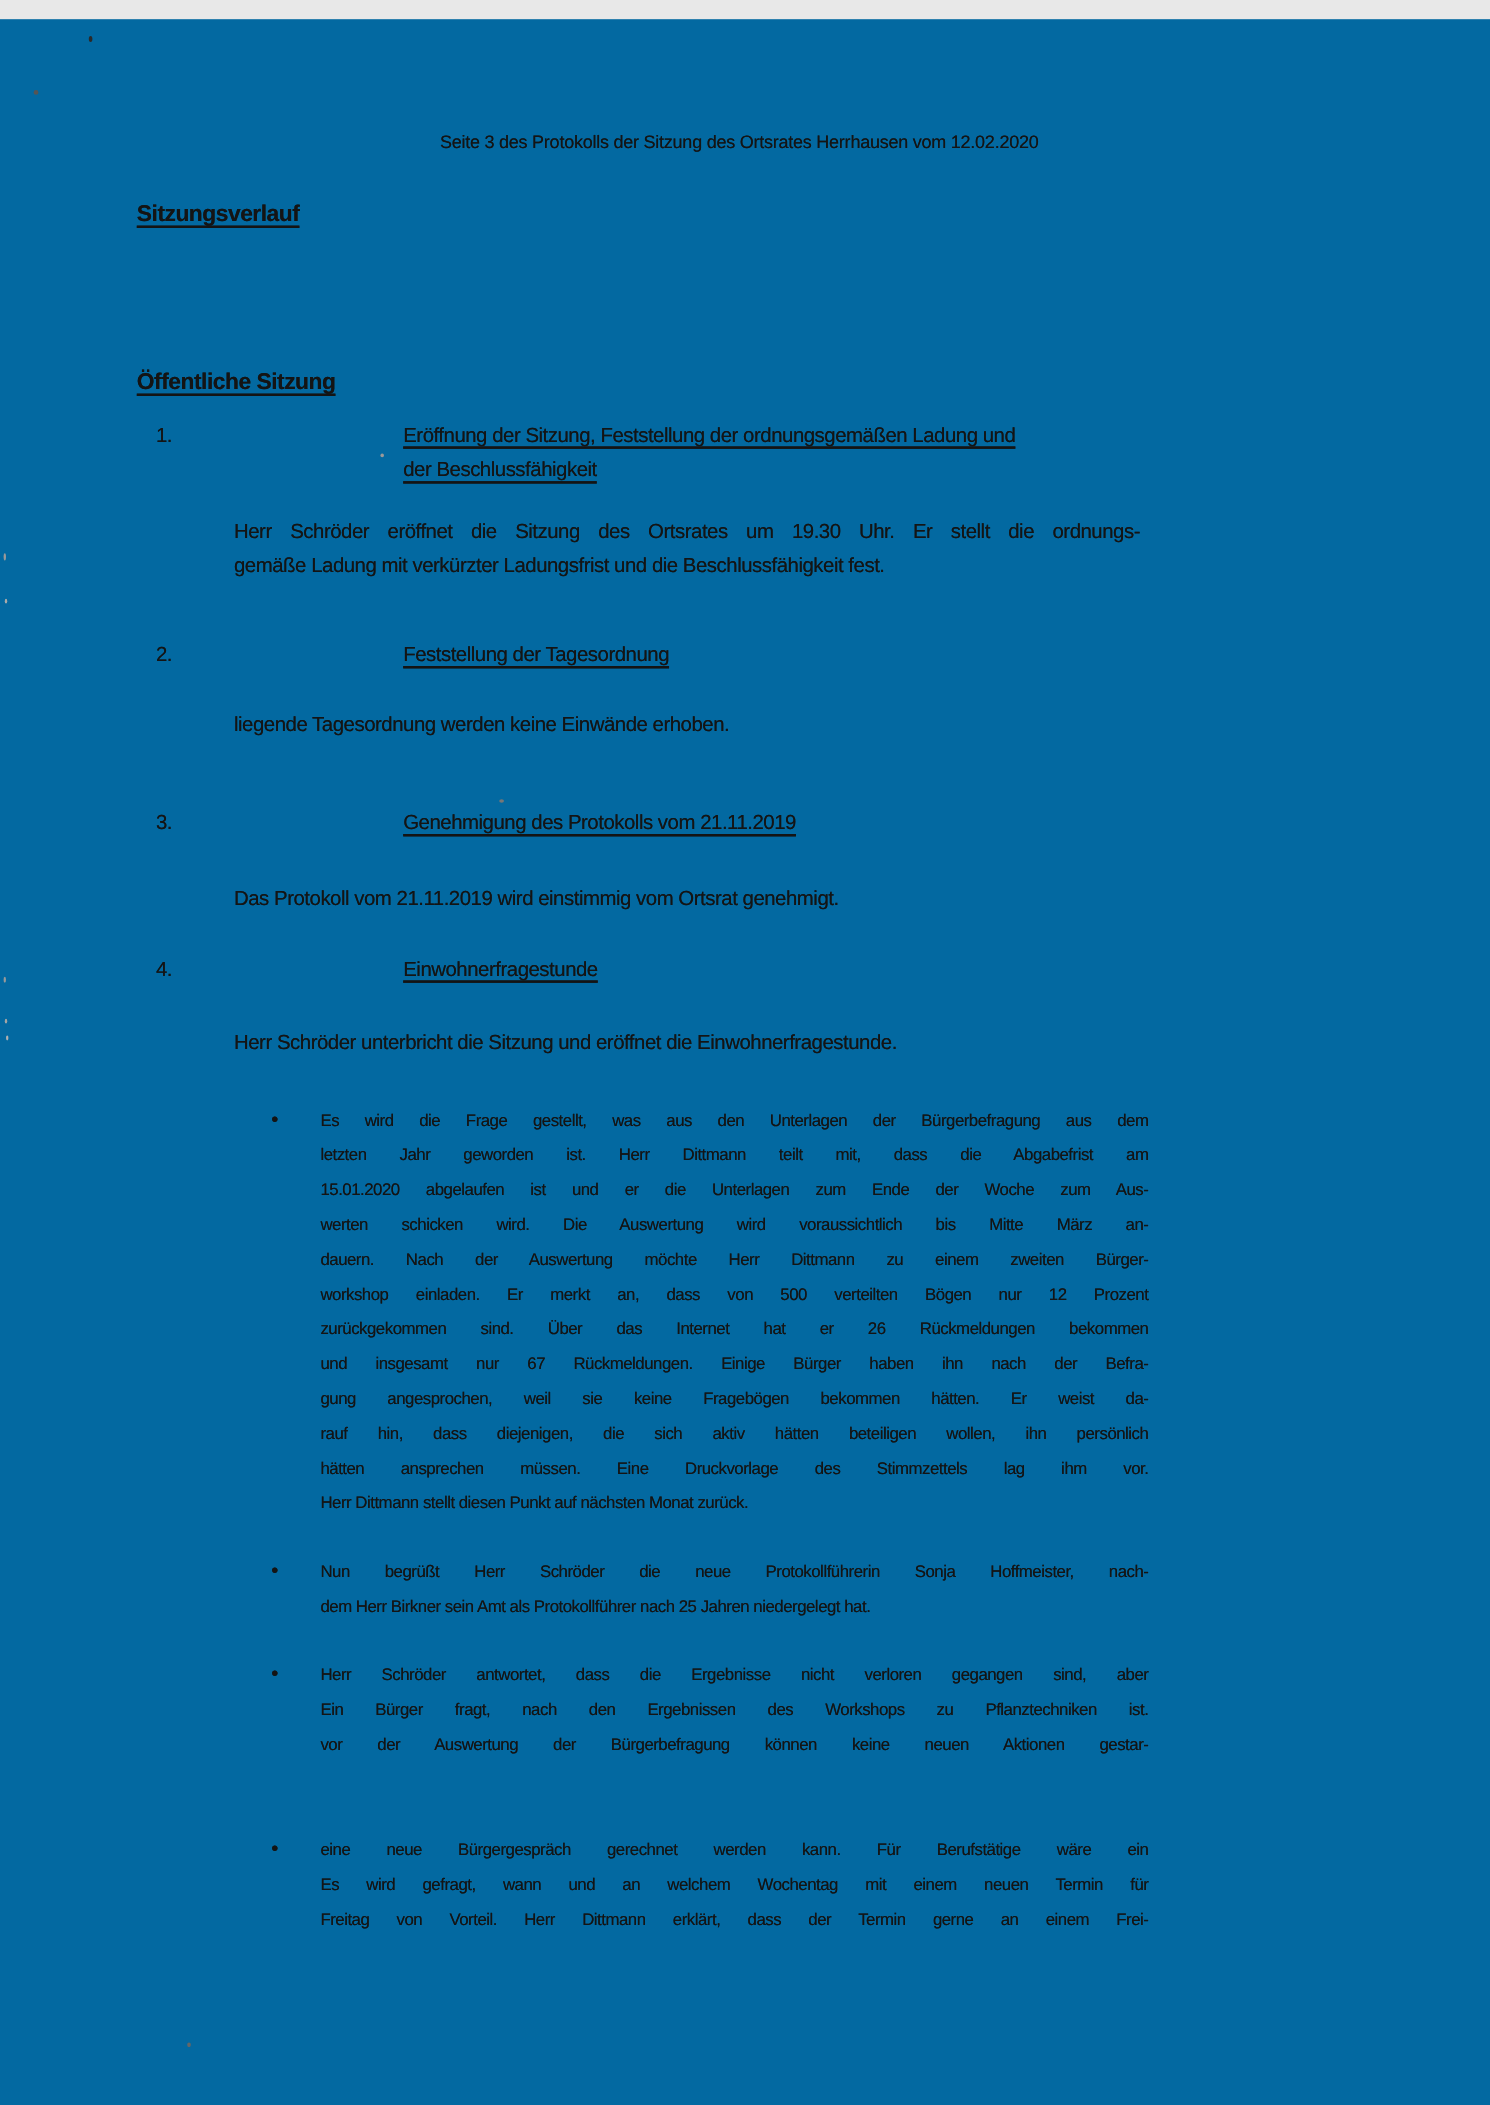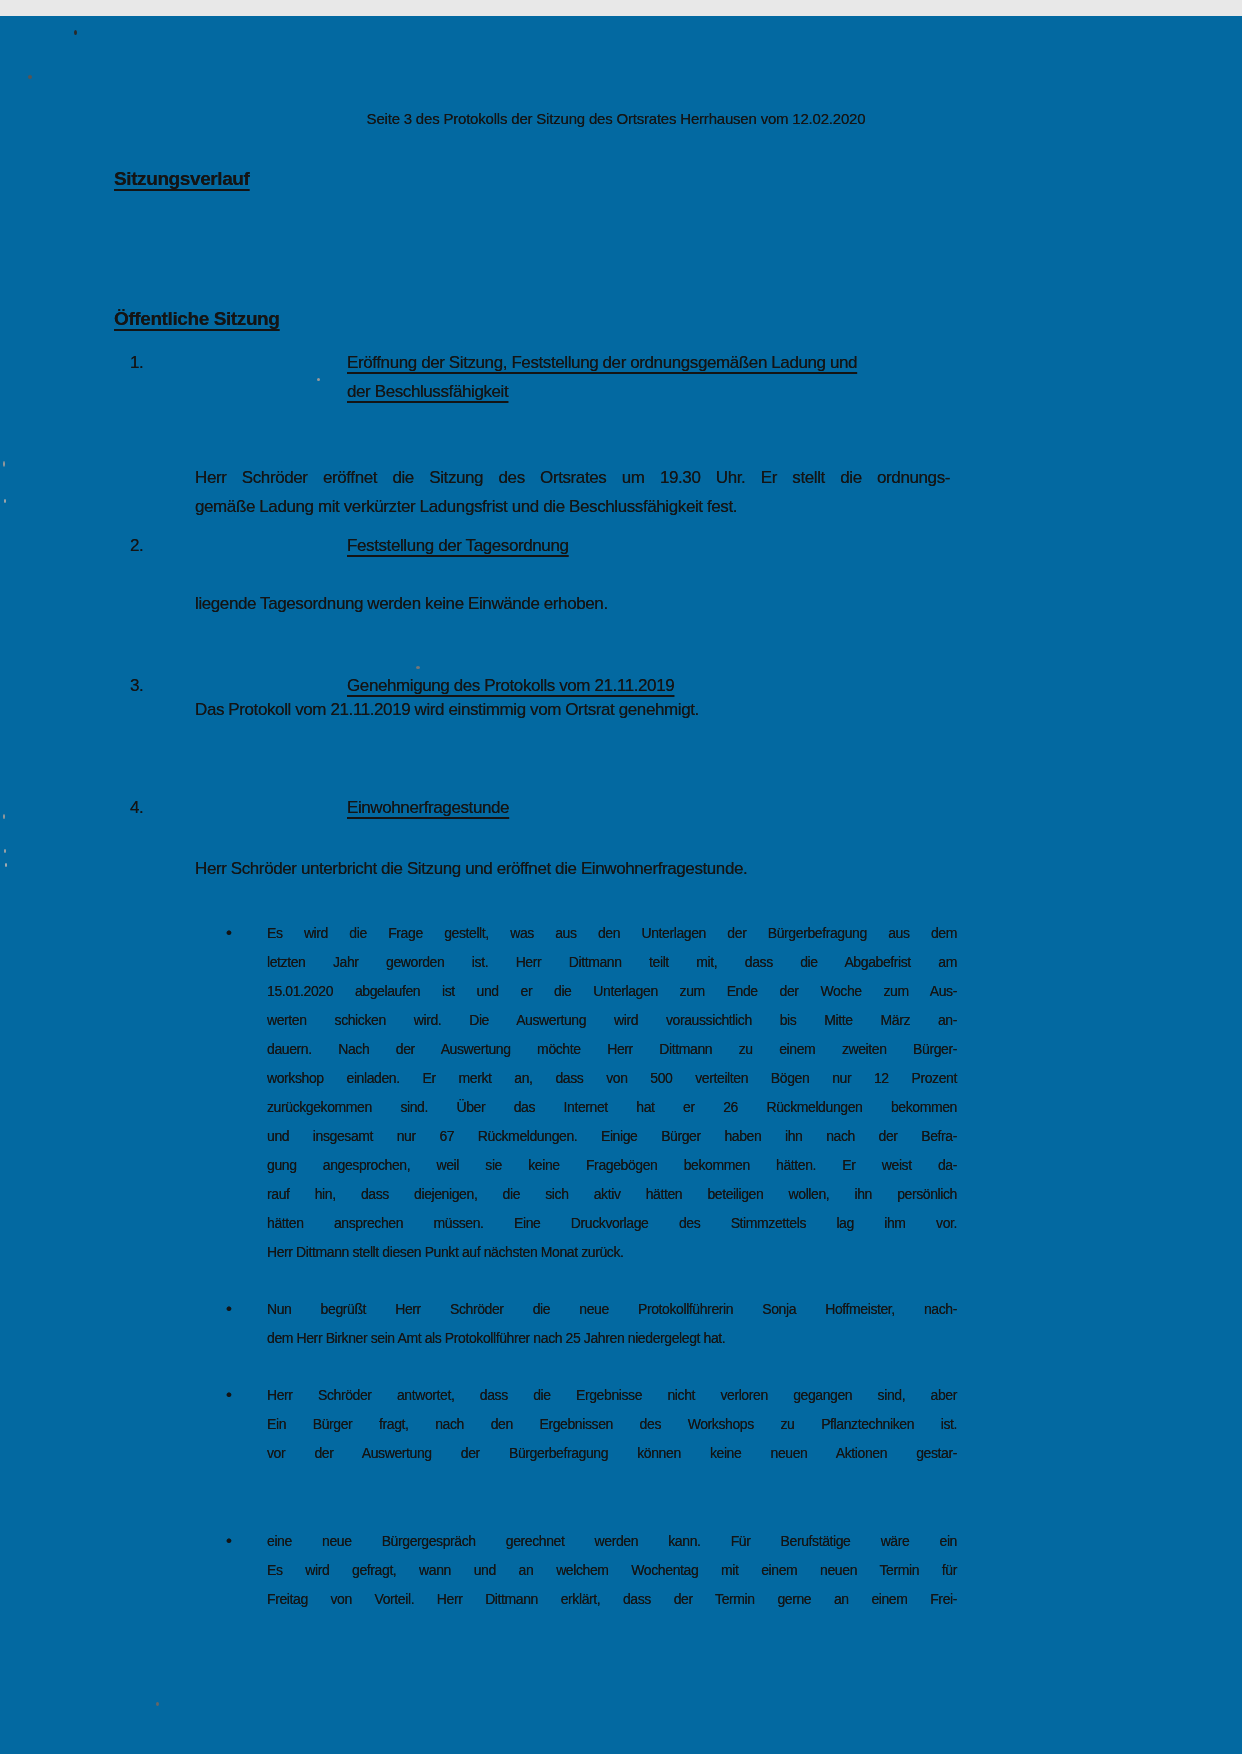--- a/index.html
+++ b/index.html
@@ -23,21 +23,21 @@
     font-size:19px; font-weight:bold;
     text-decoration:underline; text-decoration-thickness:2px; text-underline-offset:4px;
   }
   .section-title {
     position:absolute; top:292px; left:114px;
     font-size:19px; font-weight:bold;
     text-decoration:underline; text-decoration-thickness:2px; text-underline-offset:4px;
   }
   .item { position:absolute; left:0; right:0; }
   .item .num { position:absolute; left:130px; top:0; font-size:17px; line-height:29px; }
-  .item .heading { position:absolute; left:347px; top:0; font-size:17px; line-height:29px; }
+  .item .heading { position:absolute; left:336px; top:0; font-size:17px; line-height:29px; }
   .hline {
     white-space:nowrap;
     text-decoration:underline; text-decoration-thickness:2px; text-underline-offset:4px;
   }
   .para { position:absolute; font-size:17px; line-height:29px; }
   .para.body { left:195px; width:755px; }
   .bullet { position:absolute; left:0; right:0; }
   .bullet .dot { position:absolute; left:226px; top:-1px; font-size:17px; line-height:29px; }
   .bullet .bl { position:absolute; left:267px; width:690px; font-size:14px; line-height:29px; }
   .jline { text-align:justify; text-align-last:justify; text-justify:inter-word; height:29px; }
@@ -55,42 +55,42 @@
 
   <div class="section-title">Öffentliche Sitzung</div>
 
   <div class="item" style="top:332px">
     <span class="num">1.</span>
     <div class="heading">
         <div class="hline">Eröffnung der Sitzung, Feststellung der ordnungsgemäßen Ladung und</div>
         <div class="hline">der Beschlussfähigkeit</div>
       </div>
   </div>
-  <div class="para body" style="top:447px">
+  <div class="para body" style="top:412px">
       <div class="jline">Herr Schröder eröffnet die Sitzung des Ortsrates um 19.30 Uhr. Er stellt die ordnungs-</div>
       <div class="jline last">gemäße Ladung mit verkürzter Ladungsfrist und die Beschlussfähigkeit fest.</div>
     </div>
 
   <div class="item" style="top:515px">
     <span class="num">2.</span>
     <div class="heading">
         <div class="hline">Feststellung der Tagesordnung</div>
       </div>
   </div>
   <div class="para body" style="top:573px">
       <div class="jline last">liegende Tagesordnung werden keine Einwände erhoben.</div>
     </div>
 
   <div class="item" style="top:655px">
     <span class="num">3.</span>
     <div class="heading">
         <div class="hline">Genehmigung des Protokolls vom 21.11.2019</div>
       </div>
   </div>
-  <div class="para body" style="top:679px">
+  <div class="para body" style="top:718px">
       <div class="jline last">Das Protokoll vom 21.11.2019 wird einstimmig vom Ortsrat genehmigt.</div>
     </div>
 
   <div class="item" style="top:777px">
     <span class="num">4.</span>
     <div class="heading">
         <div class="hline">Einwohnerfragestunde</div>
       </div>
   </div>
   <div class="para body" style="top:838px">

